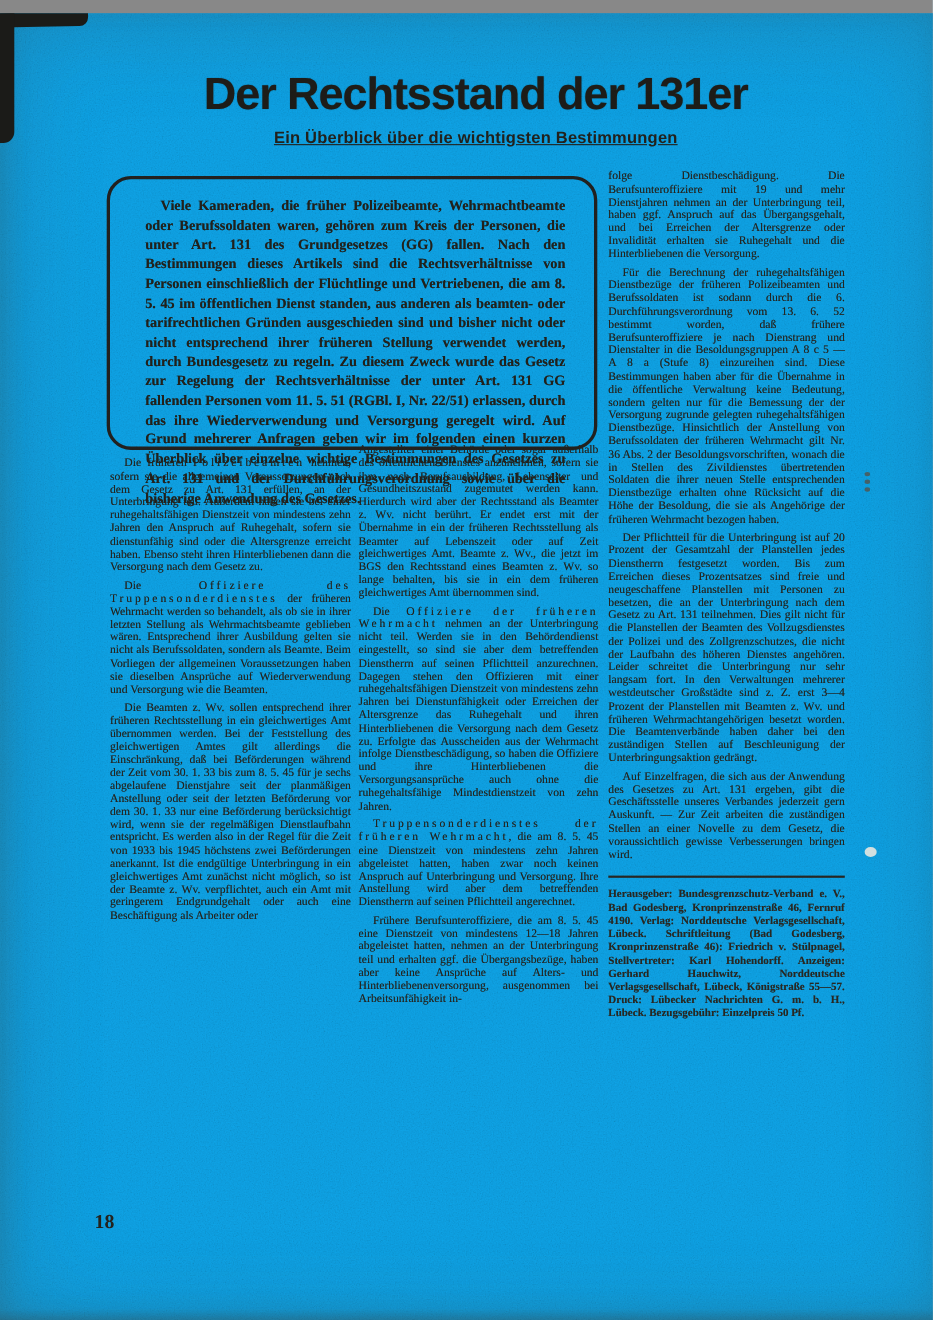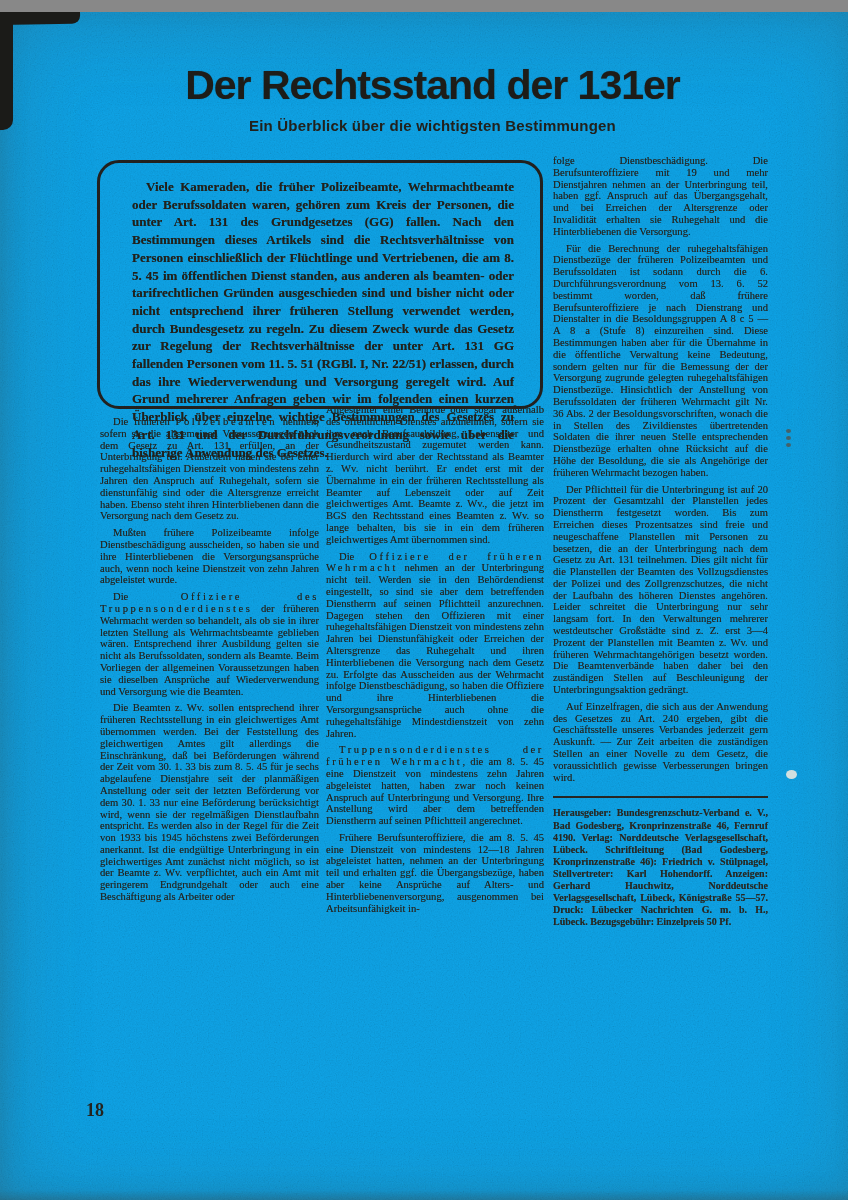--- a/index.html
+++ b/index.html
@@ -38,20 +38,21 @@
     font-weight:bold;font-size:41px;letter-spacing:-1px;
     color:#1f1e1a;
     text-shadow:0 0 1px rgba(35,34,30,.55);
   }
   .subtitle{
     margin:0;position:absolute;left:0;top:105px;width:671px;
     text-align:center;
     font-family:"Liberation Sans", sans-serif;
     font-weight:bold;font-size:15px;letter-spacing:.2px;
     color:#23221d;
+    text-decoration:underline;
   }
   .intro-box{
     position:absolute;left:0;top:148px;width:446px;height:249px;
     border:3px solid #232220;border-radius:22px;
     box-sizing:border-box;
     padding:15px 26px 10px 32px;
   }
   .intro-box p{
     margin:0;font-size:13px;line-height:17.7px;font-weight:bold;
     text-align:justify;text-indent:14px;
@@ -108,36 +109,35 @@
 
     <h1 class="title">Der Rechtsstand der 131er</h1>
     <h2 class="subtitle">Ein Überblick über die wichtigsten Bestimmungen</h2>
 
     <div class="intro-box">
       <p>Viele Kameraden, die früher Polizeibeamte, Wehrmachtbeamte oder Berufssoldaten waren, gehören zum Kreis der Personen, die unter Art. 131 des Grundgesetzes (GG) fallen. Nach den Bestimmungen dieses Artikels sind die Rechtsverhältnisse von Personen einschließlich der Flüchtlinge und Vertriebenen, die am 8. 5. 45 im öffentlichen Dienst standen, aus anderen als beamten- oder tarifrechtlichen Gründen ausgeschieden sind und bisher nicht oder nicht entsprechend ihrer früheren Stellung verwendet werden, durch Bundesgesetz zu regeln. Zu diesem Zweck wurde das Gesetz zur Regelung der Rechtsverhältnisse der unter Art. 131 GG fallenden Personen vom 11. 5. 51 (RGBl. I, Nr. 22/51) erlassen, durch das ihre Wiederverwendung und Versorgung geregelt wird. Auf Grund mehrerer Anfragen geben wir im folgenden einen kurzen Überblick über einzelne wichtige Bestimmungen des Gesetzes zu Art. 131 und der Durchführungsverordnung sowie über die bisherige Anwendung des Gesetzes.</p>
     </div>
 
     <div class="col col-1">
         <p class="ind"><span>Die früheren </span><span class="spaced">Polizeibeamten</span><span> nehmen, sofern sie die allgemeinen Voraussetzungen nach dem Gesetz zu Art. 131 erfüllen, an der Unterbringung teil. Außerdem haben sie bei einer ruhegehaltsfähigen Dienstzeit von mindestens zehn Jahren den Anspruch auf Ruhegehalt, sofern sie dienstunfähig sind oder die Altersgrenze erreicht haben. Ebenso steht ihren Hinterbliebenen dann die Versorgung nach dem Gesetz zu.</span></p>
-        <p class="ind"><span>Mußten frühere Polizeibeamte infolge Dienstbeschädigung ausscheiden, so haben sie und ihre Hinterbliebenen die Versorgungsansprüche auch, wenn noch keine Dienstzeit von zehn Jahren abgeleistet wurde.</span></p>
         <p class="ind"><span>Die </span><span class="spaced">Offiziere des Truppensonderdienstes</span><span> der früheren Wehrmacht werden so behandelt, als ob sie in ihrer letzten Stellung als Wehrmachtsbeamte geblieben wären. Entsprechend ihrer Ausbildung gelten sie nicht als Berufssoldaten, sondern als Beamte. Beim Vorliegen der allgemeinen Voraussetzungen haben sie dieselben Ansprüche auf Wiederverwendung und Versorgung wie die Beamten.</span></p>
         <p class="ind"><span>Die Beamten z. Wv. sollen entsprechend ihrer früheren Rechtsstellung in ein gleichwertiges Amt übernommen werden. Bei der Feststellung des gleichwertigen Amtes gilt allerdings die Einschränkung, daß bei Beförderungen während der Zeit vom 30. 1. 33 bis zum 8. 5. 45 für je sechs abgelaufene Dienstjahre seit der planmäßigen Anstellung oder seit der letzten Beförderung vor dem 30. 1. 33 nur eine Beförderung berücksichtigt wird, wenn sie der regelmäßigen Dienstlaufbahn entspricht. Es werden also in der Regel für die Zeit von 1933 bis 1945 höchstens zwei Beförderungen anerkannt. Ist die endgültige Unterbringung in ein gleichwertiges Amt zunächst nicht möglich, so ist der Beamte z. Wv. verpflichtet, auch ein Amt mit geringerem Endgrundgehalt oder auch eine Beschäftigung als Arbeiter oder</span></p>
       </div>
     <div class="col col-2">
         <p class=""><span>Angestellter einer Behörde oder sogar außerhalb des öffentlichen Dienstes anzunehmen, sofern sie ihm nach Berufsausbildung, Lebensalter und Gesundheitszustand zugemutet werden kann. Hierdurch wird aber der Rechtsstand als Beamter z. Wv. nicht berührt. Er endet erst mit der Übernahme in ein der früheren Rechtsstellung als Beamter auf Lebenszeit oder auf Zeit gleichwertiges Amt. Beamte z. Wv., die jetzt im BGS den Rechtsstand eines Beamten z. Wv. so lange behalten, bis sie in ein dem früheren gleichwertiges Amt übernommen sind.</span></p>
         <p class="ind"><span>Die </span><span class="spaced">Offiziere der früheren Wehrmacht</span><span> nehmen an der Unterbringung nicht teil. Werden sie in den Behördendienst eingestellt, so sind sie aber dem betreffenden Dienstherrn auf seinen Pflichtteil anzurechnen. Dagegen stehen den Offizieren mit einer ruhegehaltsfähigen Dienstzeit von mindestens zehn Jahren bei Dienstunfähigkeit oder Erreichen der Altersgrenze das Ruhegehalt und ihren Hinterbliebenen die Versorgung nach dem Gesetz zu. Erfolgte das Ausscheiden aus der Wehrmacht infolge Dienstbeschädigung, so haben die Offiziere und ihre Hinterbliebenen die Versorgungsansprüche auch ohne die ruhegehaltsfähige Mindestdienstzeit von zehn Jahren.</span></p>
         <p class="ind"><span class="spaced">Truppensonderdienstes der früheren Wehrmacht</span><span>, die am 8. 5. 45 eine Dienstzeit von mindestens zehn Jahren abgeleistet hatten, haben zwar noch keinen Anspruch auf Unterbringung und Versorgung. Ihre Anstellung wird aber dem betreffenden Dienstherrn auf seinen Pflichtteil angerechnet.</span></p>
         <p class="ind"><span>Frühere Berufsunteroffiziere, die am 8. 5. 45 eine Dienstzeit von mindestens 12—18 Jahren abgeleistet hatten, nehmen an der Unterbringung teil und erhalten ggf. die Übergangsbezüge, haben aber keine Ansprüche auf Alters- und Hinterbliebenenversorgung, ausgenommen bei Arbeitsunfähigkeit in-</span></p>
       </div>
     <div class="col col-3">
       <div>
           <p class=""><span>folge Dienstbeschädigung. Die Berufsunteroffiziere mit 19 und mehr Dienstjahren nehmen an der Unterbringung teil, haben ggf. Anspruch auf das Übergangsgehalt, und bei Erreichen der Altersgrenze oder Invalidität erhalten sie Ruhegehalt und die Hinterbliebenen die Versorgung.</span></p>
           <p class="ind"><span>Für die Berechnung der ruhegehaltsfähigen Dienstbezüge der früheren Polizeibeamten und Berufssoldaten ist sodann durch die 6. Durchführungsverordnung vom 13. 6. 52 bestimmt worden, daß frühere Berufsunteroffiziere je nach Dienstrang und Dienstalter in die Besoldungsgruppen A 8 c 5 — A 8 a (Stufe 8) einzureihen sind. Diese Bestimmungen haben aber für die Übernahme in die öffentliche Verwaltung keine Bedeutung, sondern gelten nur für die Bemessung der der Versorgung zugrunde gelegten ruhegehaltsfähigen Dienstbezüge. Hinsichtlich der Anstellung von Berufssoldaten der früheren Wehrmacht gilt Nr. 36 Abs. 2 der Besoldungsvorschriften, wonach die in Stellen des Zivildienstes übertretenden Soldaten die ihrer neuen Stelle entsprechenden Dienstbezüge erhalten ohne Rücksicht auf die Höhe der Besoldung, die sie als Angehörige der früheren Wehrmacht bezogen haben.</span></p>
           <p class="ind"><span>Der Pflichtteil für die Unterbringung ist auf 20 Prozent der Gesamtzahl der Planstellen jedes Dienstherrn festgesetzt worden. Bis zum Erreichen dieses Prozentsatzes sind freie und neugeschaffene Planstellen mit Personen zu besetzen, die an der Unterbringung nach dem Gesetz zu Art. 131 teilnehmen. Dies gilt nicht für die Planstellen der Beamten des Vollzugsdienstes der Polizei und des Zollgrenzschutzes, die nicht der Laufbahn des höheren Dienstes angehören. Leider schreitet die Unterbringung nur sehr langsam fort. In den Verwaltungen mehrerer westdeutscher Großstädte sind z. Z. erst 3—4 Prozent der Planstellen mit Beamten z. Wv. und früheren Wehrmachtangehörigen besetzt worden. Die Beamtenverbände haben daher bei den zuständigen Stellen auf Beschleunigung der Unterbringungsaktion gedrängt.</span></p>
-          <p class="ind"><span>Auf Einzelfragen, die sich aus der Anwendung des Gesetzes zu Art. 240 ergeben, gibt die Geschäftsstelle unseres Verbandes jederzeit gern Auskunft. — Zur Zeit arbeiten die zuständigen Stellen an einer Novelle zu dem Gesetz, die voraussichtlich gewisse Verbesserungen bringen wird.</span></p>
+          <p class="ind"><span>Auf Einzelfragen, die sich aus der Anwendung des Gesetzes zu Art. 131 ergeben, gibt die Geschäftsstelle unseres Verbandes jederzeit gern Auskunft. — Zur Zeit arbeiten die zuständigen Stellen an einer Novelle zu dem Gesetz, die voraussichtlich gewisse Verbesserungen bringen wird.</span></p>
         </div>
       <hr class="imprint-rule">
       <p class="imprint">Herausgeber: Bundesgrenzschutz-Verband e. V., Bad Godesberg, Kronprinzenstraße 46, Fernruf 4190. Verlag: Norddeutsche Verlagsgesellschaft, Lübeck. Schriftleitung (Bad Godesberg, Kronprinzenstraße 46): Friedrich v. Stülpnagel, Stellvertreter: Karl Hohendorff. Anzeigen: Gerhard Hauchwitz, Norddeutsche Verlagsgesellschaft, Lübeck, Königstraße 55—57. Druck: Lübecker Nachrichten G. m. b. H., Lübeck. Bezugsgebühr: Einzelpreis 50 Pf.</p>
     </div>
 
   </div>
 
   <div class="page-number">18</div>
 
 </div>

